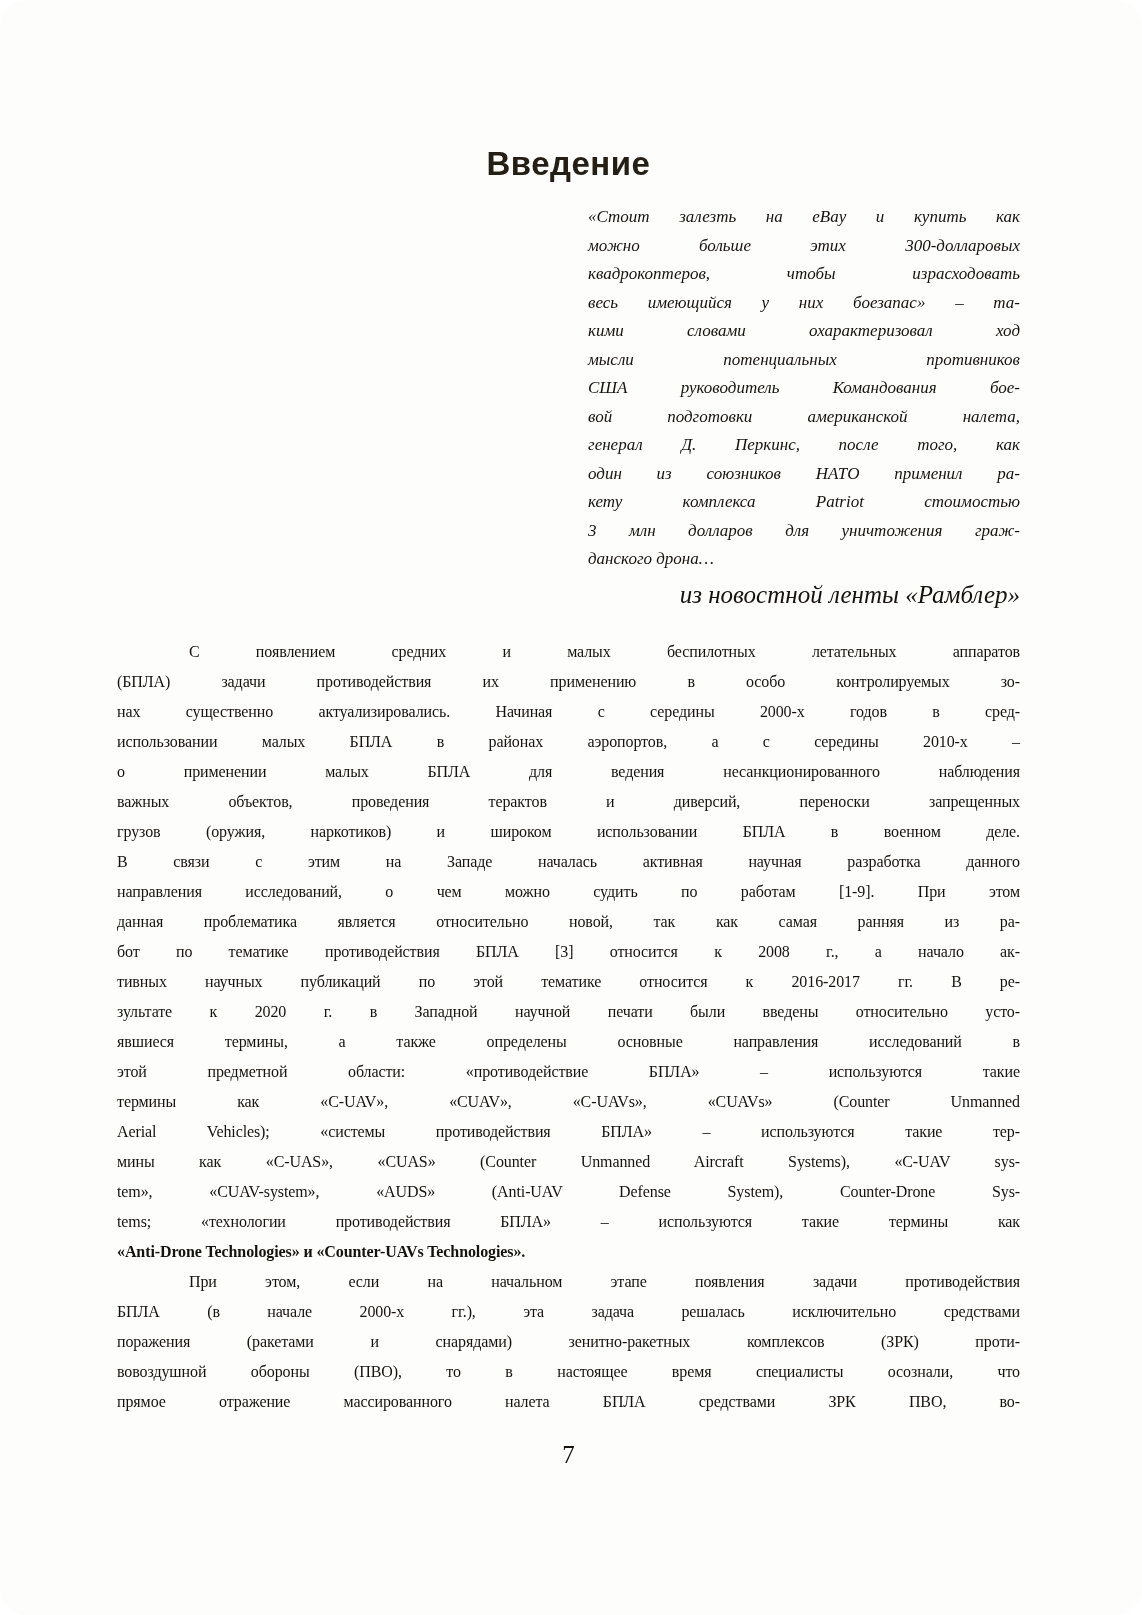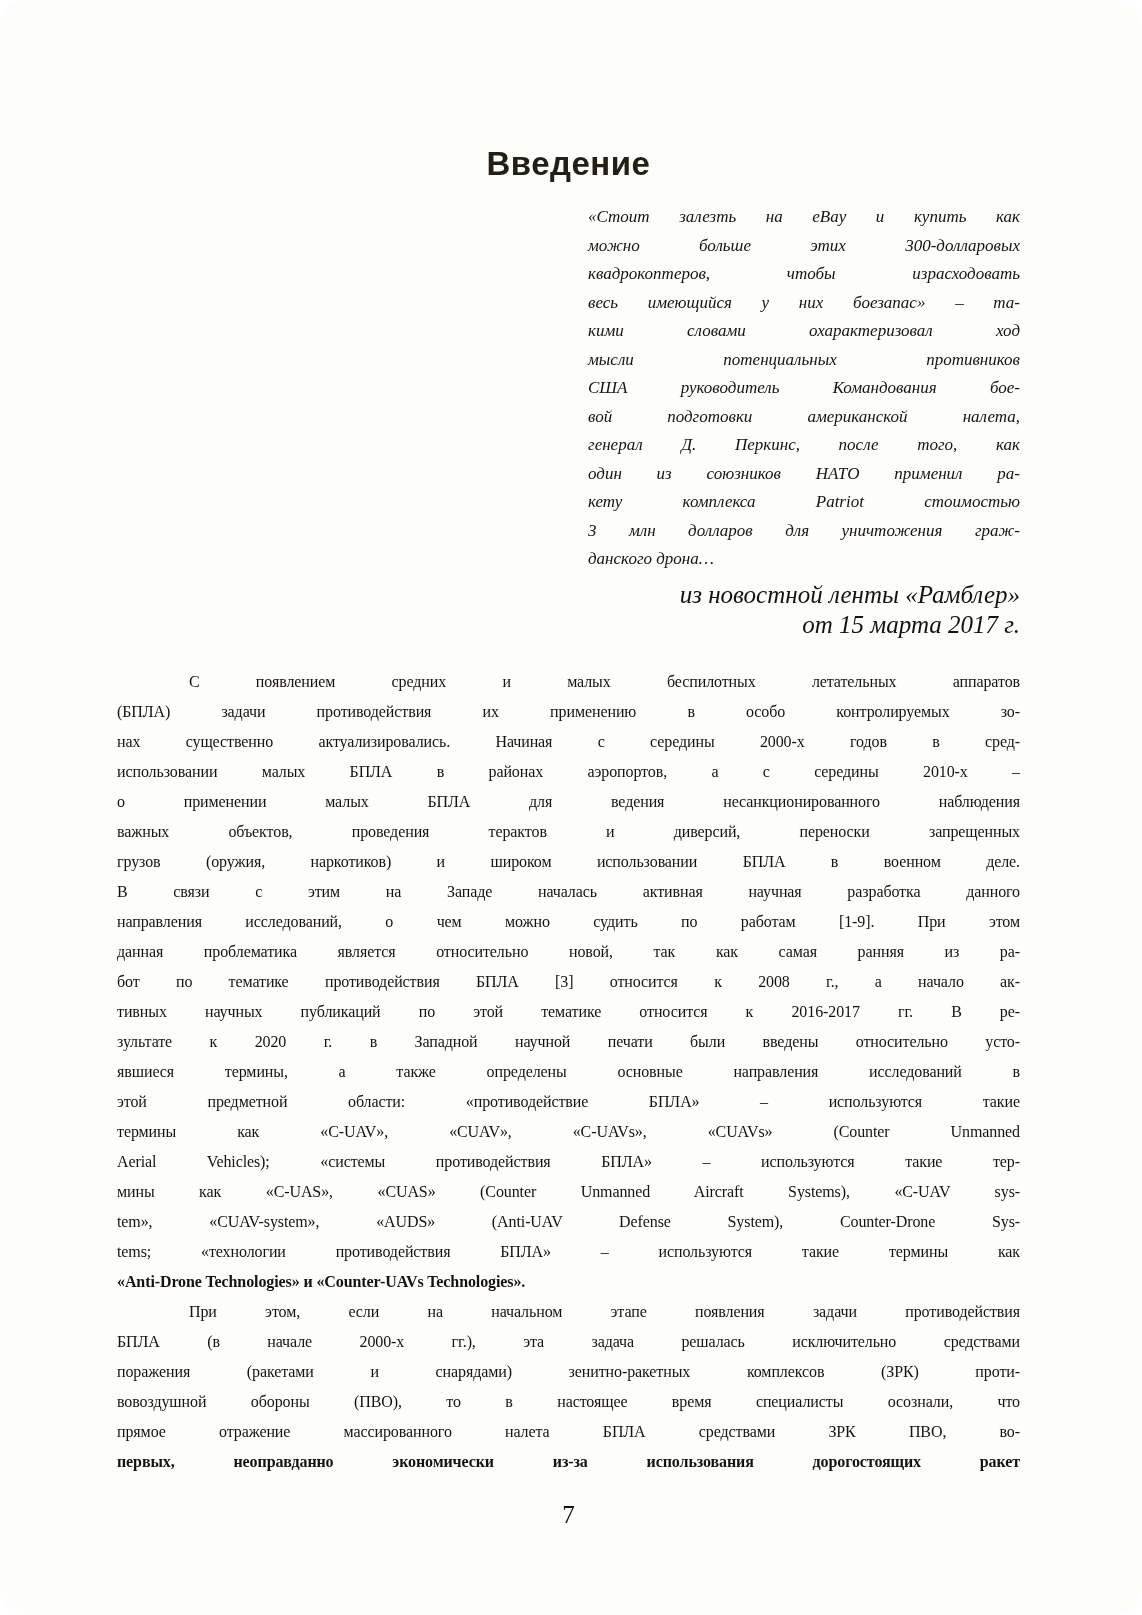--- a/index.html
+++ b/index.html
@@ -107,21 +107,20 @@
         <div class="line">вой подготовки американской налета,</div>
         <div class="line">генерал Д. Перкинс, после того, как</div>
         <div class="line">один из союзников НАТО применил ра-</div>
         <div class="line">кету комплекса Patriot стоимостью</div>
         <div class="line">3 млн долларов для уничтожения граж-</div>
         <div class="line last">данского дрона…</div>
       </div>
 
     <div class="attribution">
         <div class="line first">из новостной ленты «Рамблер»</div>
-        <div class="line last">от 15 марта 2017 г.</div>
       </div>
 
     <div class="bodytext">
         <div class="para">
           <div class="line first">С появлением средних и малых беспилотных летательных аппаратов</div>
           <div class="line">(БПЛА) задачи противодействия их применению в особо контролируемых зо-</div>
           <div class="line">нах существенно актуализировались. Начиная с середины 2000-х годов в сред-</div>
           <div class="line">использовании малых БПЛА в районах аэропортов, а с середины 2010-х –</div>
           <div class="line">о применении малых БПЛА для ведения несанкционированного наблюдения</div>
           <div class="line">важных объектов, проведения терактов и диверсий, переноски запрещенных</div>
@@ -140,20 +139,19 @@
           <div class="line">tem», «CUAV-system», «AUDS» (Anti-UAV Defense System), Counter-Drone Sys-</div>
           <div class="line">tems; «технологии противодействия БПЛА» – используются такие термины как</div>
           <div class="line last">«Anti-Drone Technologies» и «Counter-UAVs Technologies».</div>
         </div>
         <div class="para continues">
           <div class="line first">При этом, если на начальном этапе появления задачи противодействия</div>
           <div class="line">БПЛА (в начале 2000-х гг.), эта задача решалась исключительно средствами</div>
           <div class="line">поражения (ракетами и снарядами) зенитно-ракетных комплексов (ЗРК) проти-</div>
           <div class="line">вовоздушной обороны (ПВО), то в настоящее время специалисты осознали, что</div>
           <div class="line">прямое отражение массированного налета БПЛА средствами ЗРК ПВО, во-</div>
-          <div class="line last">первых, неоправданно экономически из-за использования дорогостоящих ракет</div>
         </div>
       </div>
 
     <div class="pagenum">7</div>
 
   </div>
 </div>
 
 </body></html>

